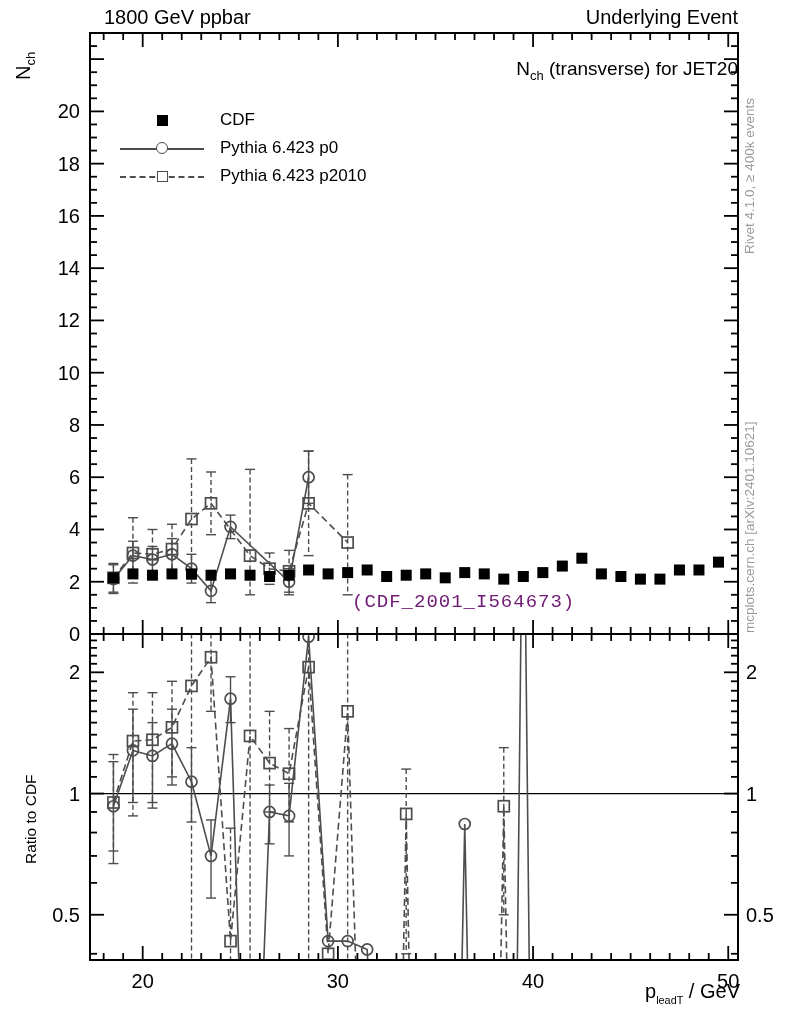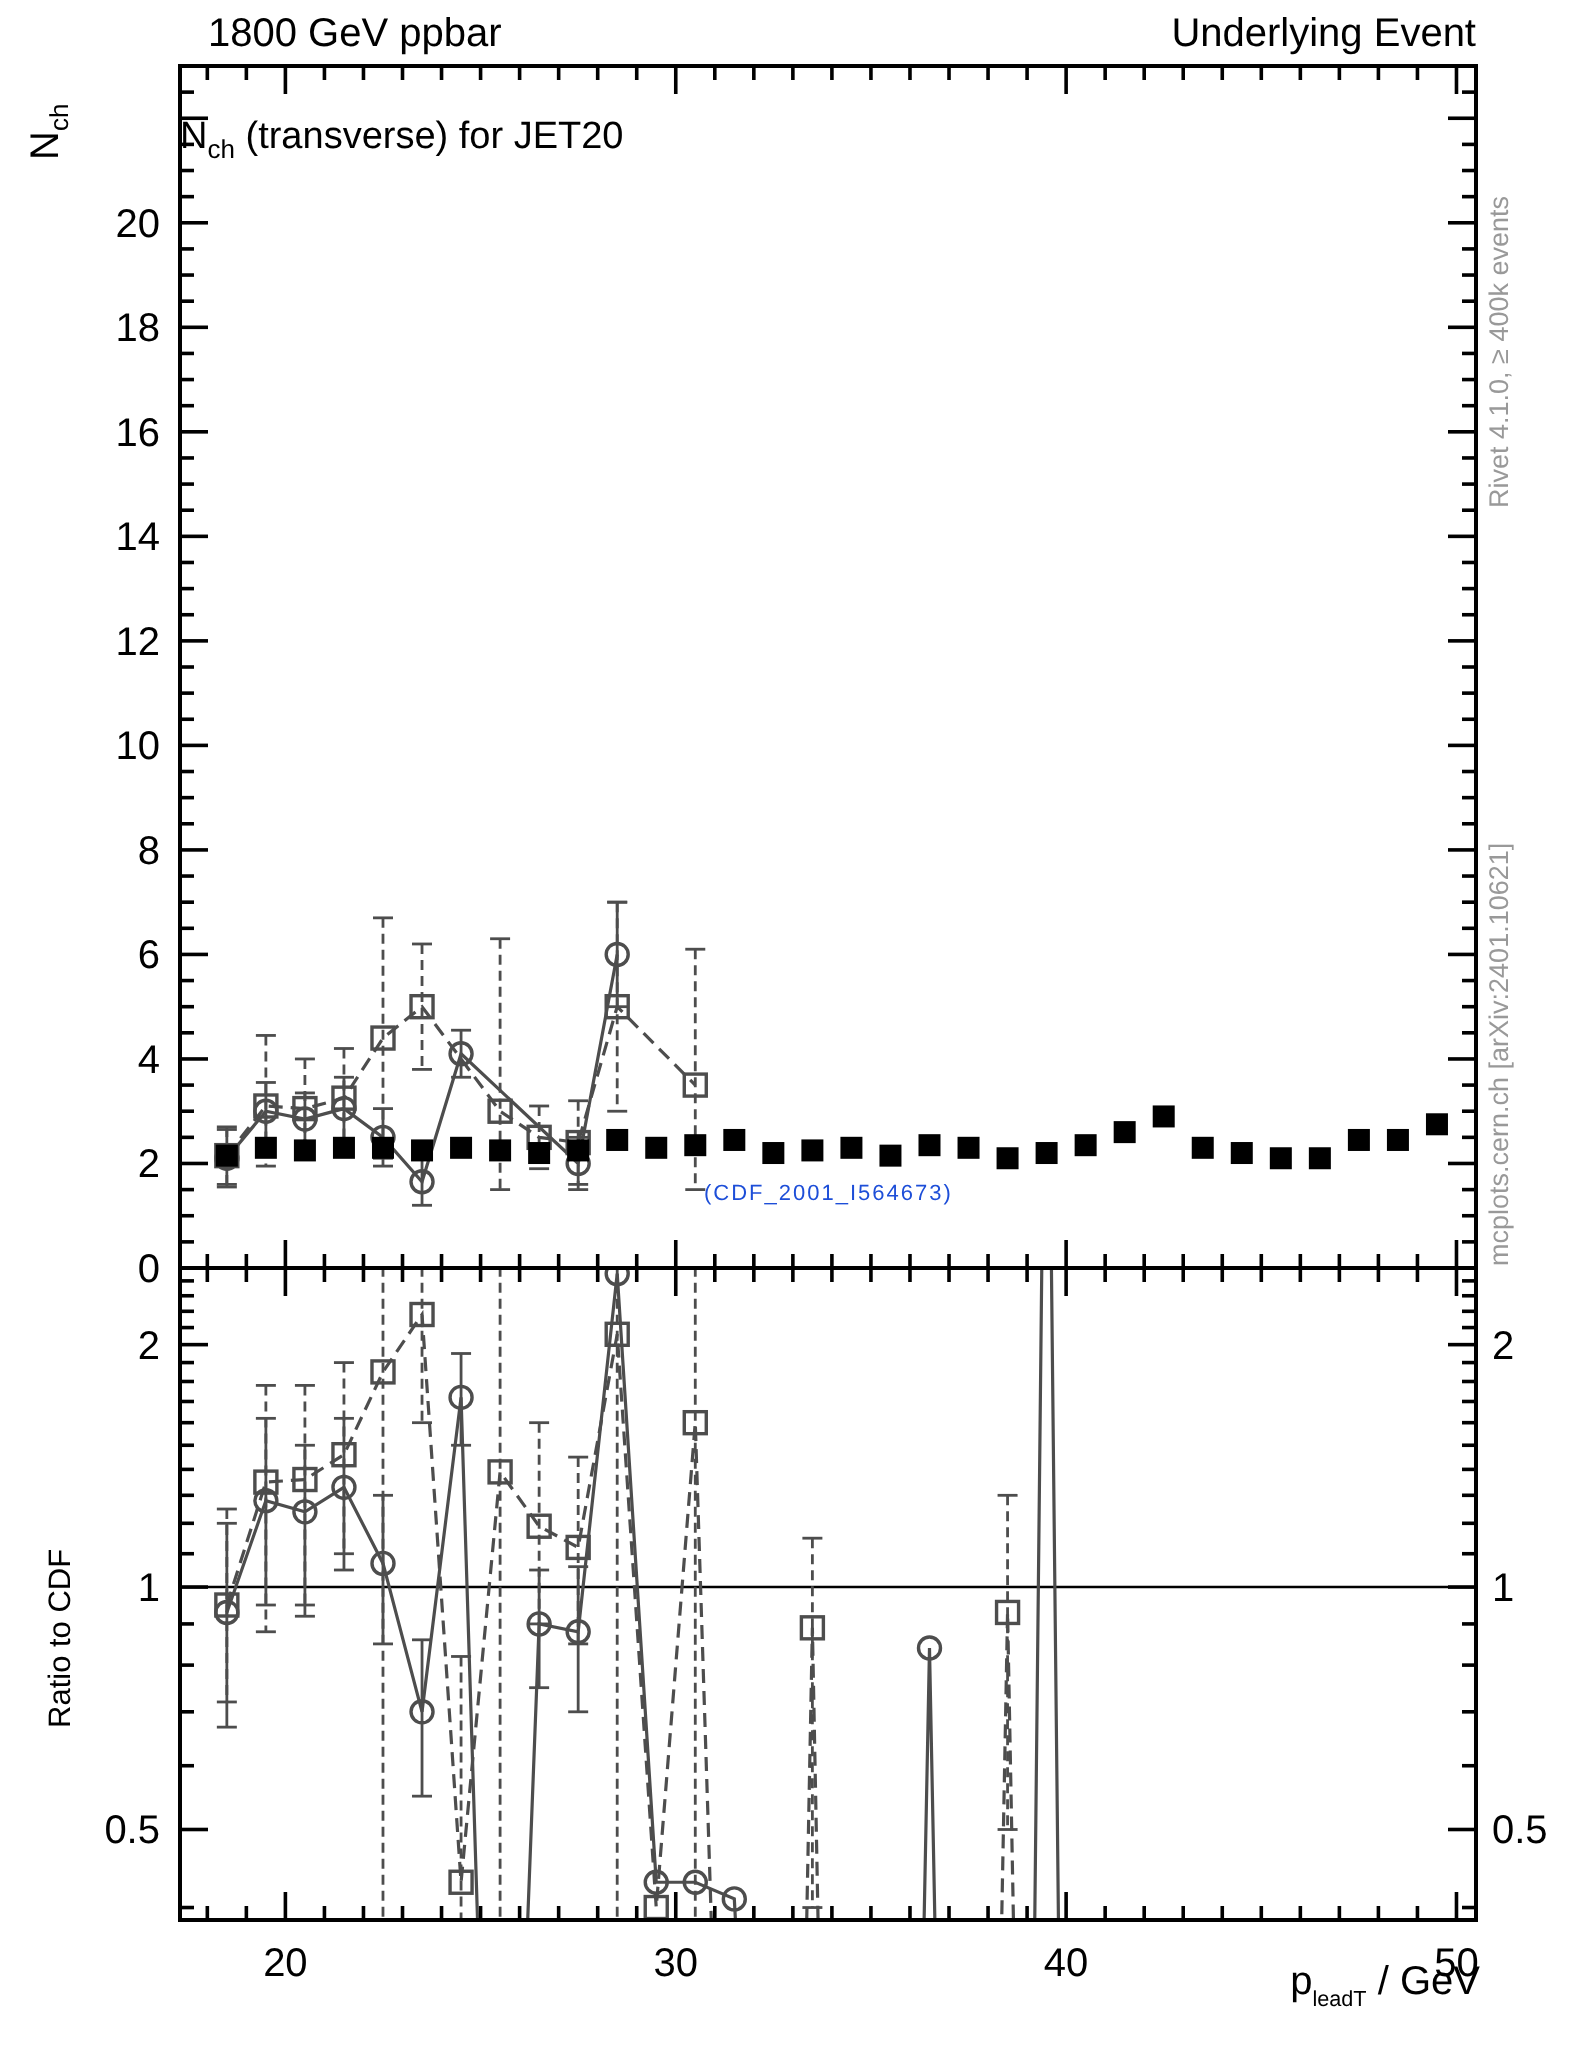--- a/index.html
+++ b/index.html
@@ -14,21 +14,21 @@
   .lrow{display:flex;align-items:center;height:28px;}
   .lmark{width:88px;display:flex;align-items:center;justify-content:center;position:relative;}
   .lline{position:absolute;left:2px;right:2px;top:50%;border-top:2px solid #4d4d4d;}
   .lline.dash{border-top-style:dashed;}
   .sq-filled{width:11px;height:11px;background:#000;}
   .circ-open{width:10px;height:10px;border:1.7px solid #4d4d4d;border-radius:50%;background:#fff;position:relative;}
   .sq-open{width:9px;height:9px;border:1.7px solid #4d4d4d;background:#fff;position:relative;}
   .llab{font-size:17px;padding-left:14px;}
   .rot{transform:rotate(-90deg);transform-origin:0 0;}
   .side-note{font-size:13.5px;color:#999;}
-  .watermark{font-size:11px;color:#1d4ed8;letter-spacing:1px;}
+  .watermark{font-size:19px;color:#701a75;letter-spacing:1px;font-family:Liberation Mono, monospace;}
   .ylab{font-size:20px;}
   .ratiolab{font-size:15.5px;}
   .xlab{font-size:20px;}
   .stack{display:inline-flex;vertical-align:-6px;line-height:0.85;font-size:13px;}
 </style>
 </head>
 <body>
 
 <div id="page">
 
@@ -585,22 +585,44 @@
           <circle cx="367.15662650602405" cy="949.4516440960134" r="5.5" fill="none" stroke="#4d4d4d" stroke-width="1.7"></circle>
           <circle cx="464.7469879518072" cy="824.0242731523871" r="5.5" fill="none" stroke="#4d4d4d" stroke-width="1.7"></circle>
         </g>
         <rect x="90" y="33" width="648" height="601" fill="none" stroke="#000000" stroke-width="2"></rect>
         <rect x="90" y="634" width="648" height="326" fill="none" stroke="#000000" stroke-width="2"></rect>
       </svg></div>
 
   <div class="abs hdr" style="left:104px;top:6px;">1800 GeV ppbar</div>
   <div class="abs hdr" style="right:48px;top:6px;margin-left:44px;">Underlying Event</div>
 
-  <div class="abs title" style="left:90px;top:58px;width:648px;text-align:left;"><span>N</span><sub>ch</sub><span> (transverse) for JET20</span></div>
-
+  <div class="abs title" style="left:90px;top:58px;width:648px;text-align:right;"><span>N</span><sub>ch</sub><span> (transverse) for JET20</span></div>
+
+  <div class="legend">
+    <div class="lrow">
+      <span class="lmark">
+          <span class="sq-filled"></span>
+        </span>
+      <span class="llab">CDF</span>
+    </div>
+    <div class="lrow">
+      <span class="lmark">
+          <span class="lline"></span>
+          <span class="circ-open"></span>
+        </span>
+      <span class="llab">Pythia 6.423 p0</span>
+    </div>
+    <div class="lrow">
+      <span class="lmark">
+          <span class="lline dash"></span>
+          <span class="sq-open"></span>
+        </span>
+      <span class="llab">Pythia 6.423 p2010</span>
+    </div>
+  </div>
 
   <div class="abs watermark" style="left:352px;top:591px;">(CDF_2001_I564673)</div>
 
   <div class="abs rot side-note" style="left:742px;top:254px;">Rivet 4.1.0, ≥ 400k events</div>
   <div class="abs rot side-note" style="left:742px;top:633px;">mcplots.cern.ch [arXiv:2401.10621]</div>
 
   <div class="abs rot ylab" style="left:12px;top:80px;"><span>N</span><sub>ch</sub></div>
 
   <div class="abs rot ratiolab" style="left:22px;top:864px;">Ratio to CDF</div>
 

